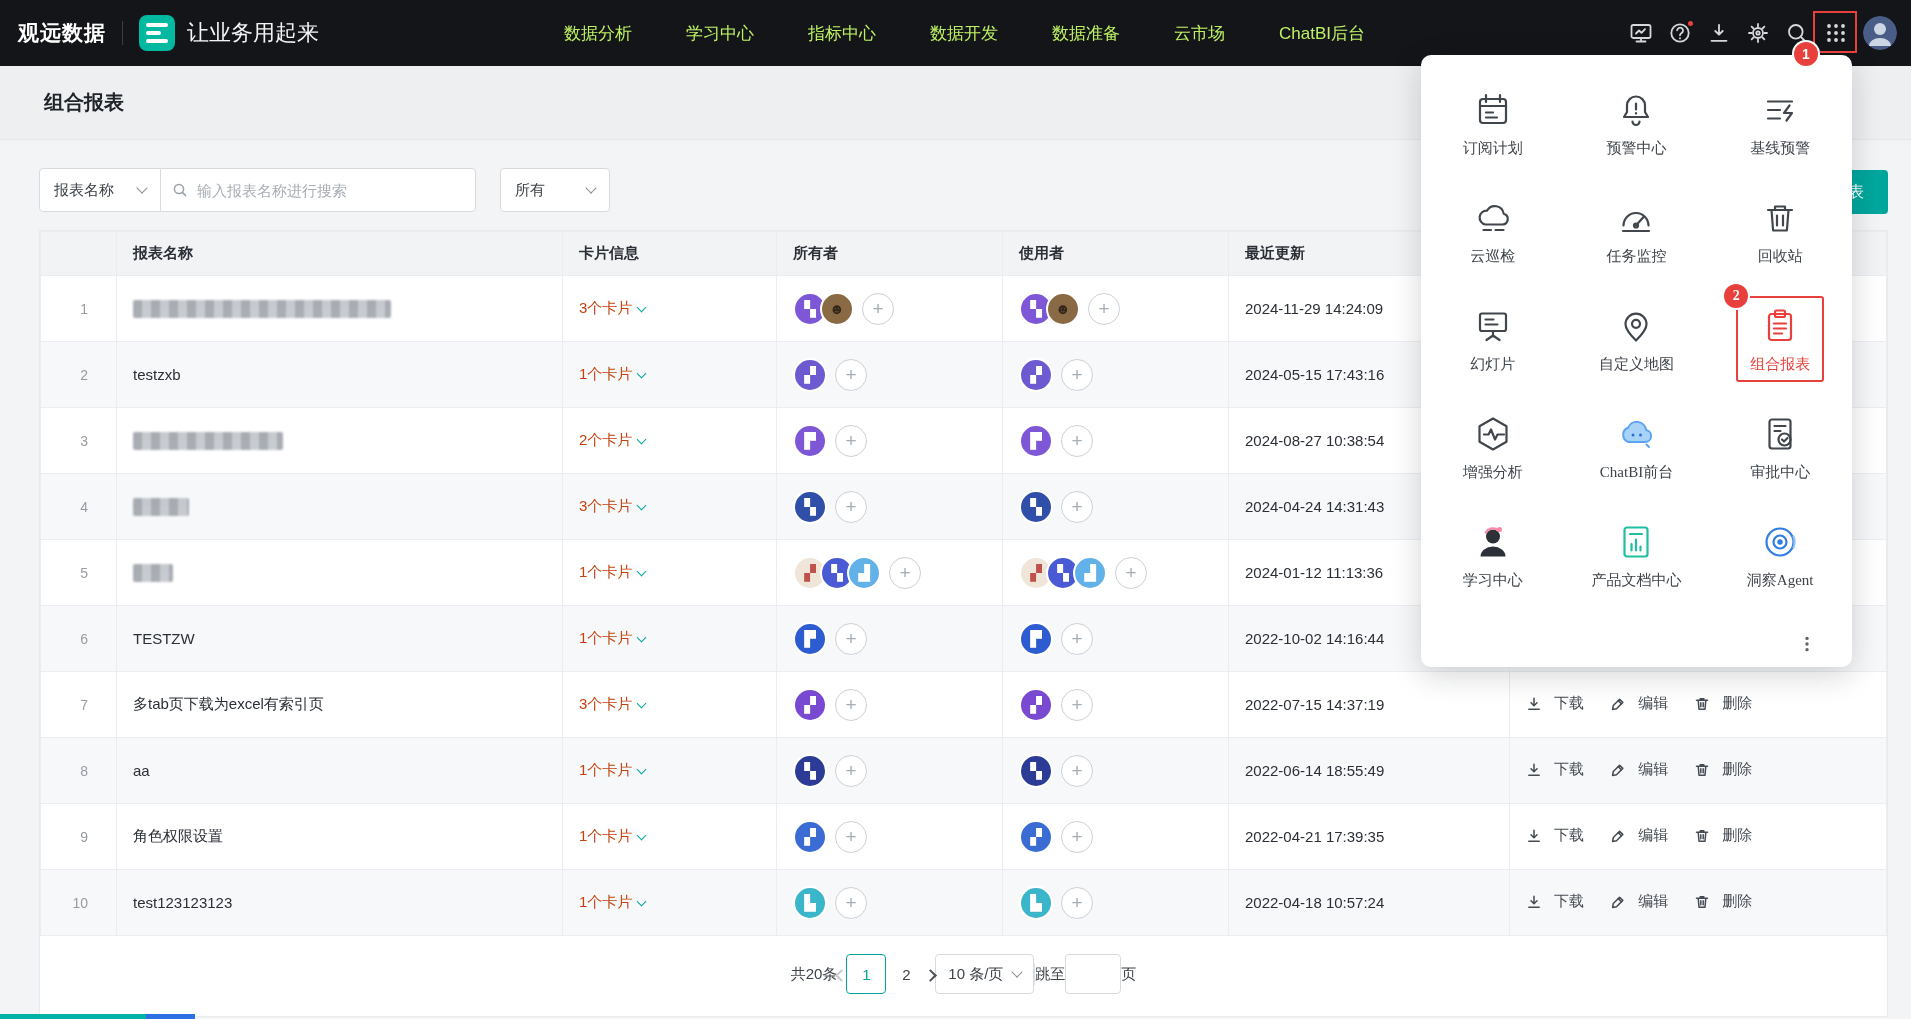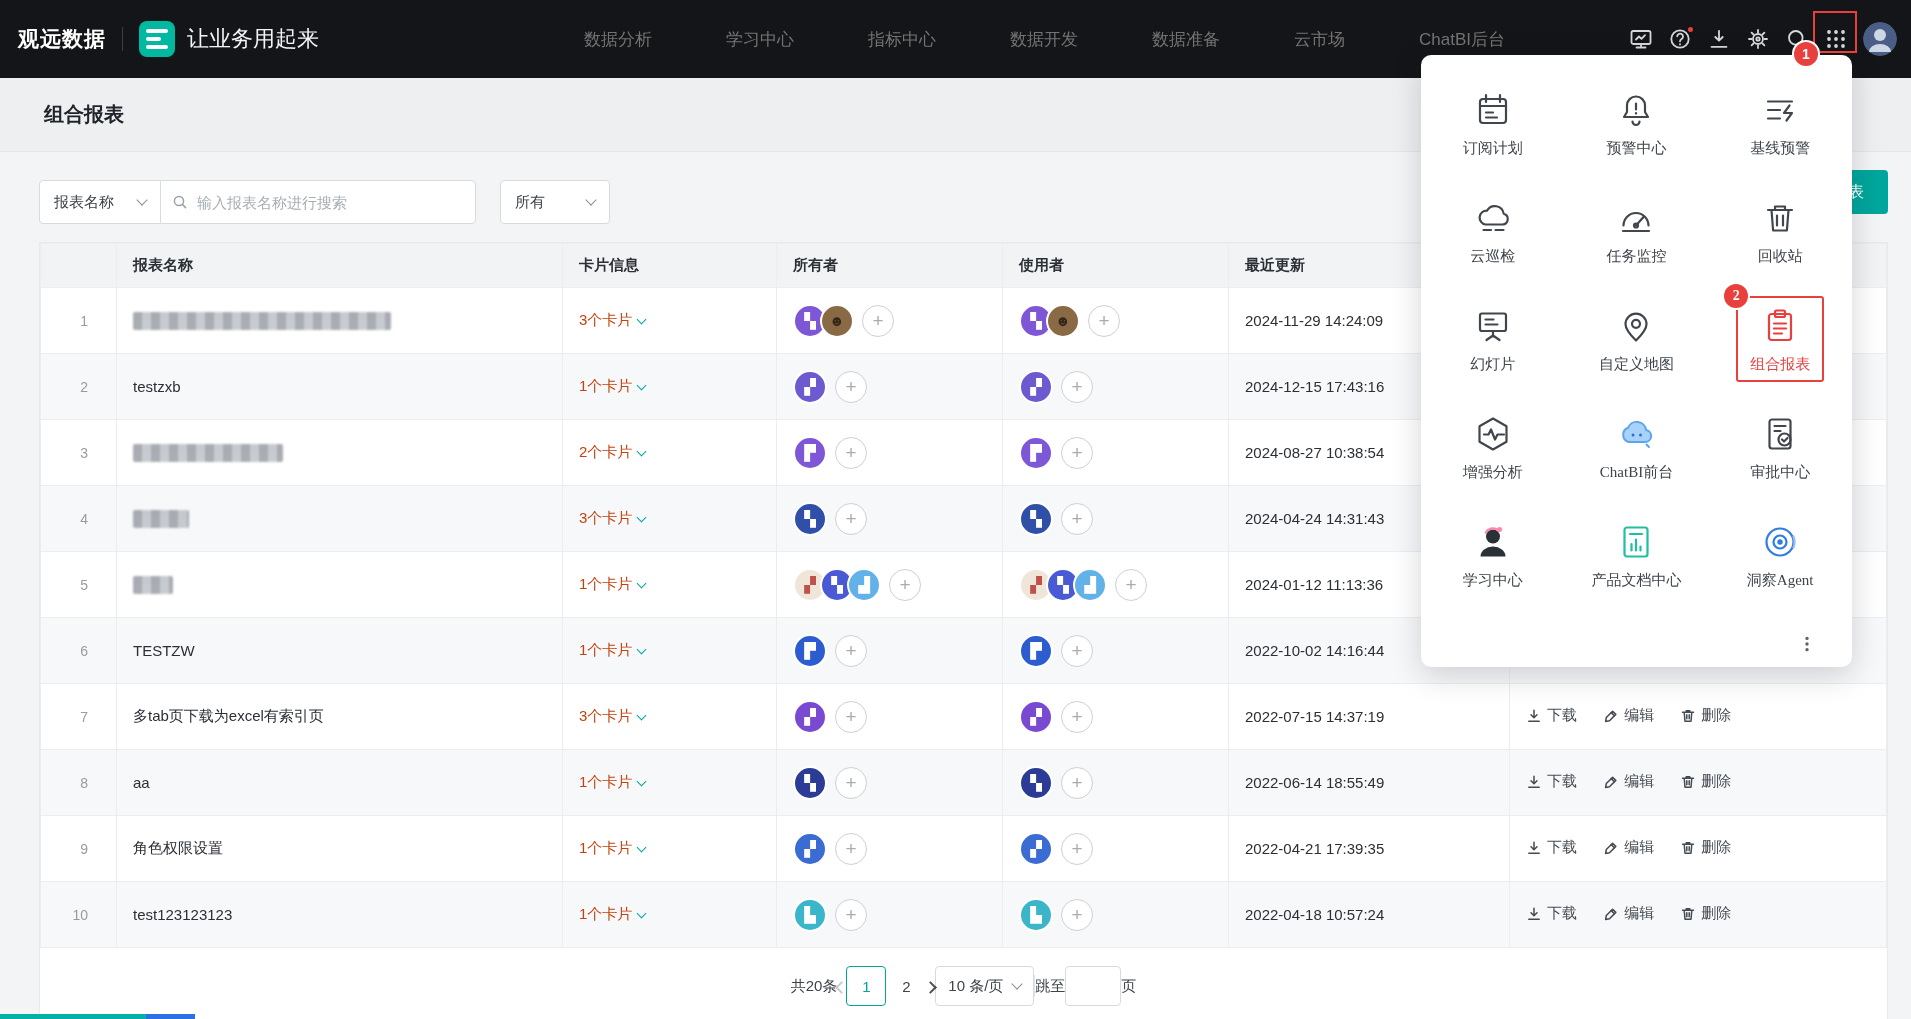--- a/index.html
+++ b/index.html
@@ -1,29 +1,29 @@
 <!DOCTYPE html>
 <html><head>
 <meta charset="utf-8">
 <style>
   * { margin:0; padding:0; box-sizing:border-box; }
   html,body { width:1911px; height:1019px; overflow:hidden; }
   body { font-family:"Liberation Sans","DejaVu Sans",sans-serif; background:#f3f4f6; color:#2b2f36; }
   .screen { position:relative; width:1911px; height:1019px; overflow:hidden; background:#f3f4f6; }
 
   
-  .navbar { position:relative; height:78px; background:#141518; display:flex; align-items:center; color:#e9ebee; z-index:10; }
+  .navbar { position:relative; height:66px; background:#141518; display:flex; align-items:center; color:#e9ebee; z-index:10; }
   .brand { font-size:21px; font-weight:bold; margin-left:18px; letter-spacing:1px; color:#fff; cursor:pointer; }
   .nav-divider { width:1px; height:24px; background:#3a3d42; margin:0 16px; }
   .logo { width:36px; height:36px; border-radius:8px; background:#00b9a0; display:flex; flex-direction:column; justify-content:center; gap:4px; padding-left:7px; }
   .logo i { display:block; height:4px; background:#fff; border-radius:2px; width:22px; }
   .logo i:nth-child(2) { width:15px; }
   .tagline { font-size:22px; margin-left:12px; color:#f2f4f5; }
   .nav-menu { display:flex; gap:54px; margin-left:245px; font-size:17px; }
-  .nav-item { color:#737373; cursor:pointer; white-space:nowrap;margin-left:20px; }
+  .nav-item { color:#bef264; cursor:pointer; white-space:nowrap; }
   .nav-right { margin-left:auto; display:flex; align-items:center; gap:15px; margin-right:14px; }
   .nico { position:relative; width:24px; height:24px; display:inline-flex; align-items:center; justify-content:center; cursor:pointer; color:#d6d9dc; }
   .nico svg { width:24px; height:24px; }
   .help-dot { position:absolute; top:-2px; right:-3px; width:9px; height:9px; border-radius:50%; background:#e8413d; border:2px solid #141518; }
   .nav-avatar { width:34px; height:34px; border-radius:50%; overflow:hidden; display:inline-block; cursor:pointer; }
 
   
   .title-bar { height:74px; background:#edeff1; display:flex; align-items:center; padding-left:44px; border-bottom:1px solid #e4e7ea; }
   .page-title { font-size:20px; font-weight:bold; color:#20242a; }
 
@@ -46,21 +46,21 @@
   table { width:100%; border-collapse:collapse; table-layout:fixed; font-size:15px; }
   th, td { border:1px solid #ebedf0; }
   thead th { background:#f2f3f5; height:44px; font-weight:bold; text-align:left; color:#2b2f36; padding-left:16px; }
   th.c-idx, td.c-idx { text-align:right; padding-right:28px; padding-left:0; }
   tbody td { height:66px; padding-left:16px; }
   td.c-idx { color:#979ca2; font-size:14px; }
   tbody tr:nth-child(even) { background:#f7f8fa; }
   .cards-link { color:#c2410c; cursor:pointer; white-space:nowrap; }
   .avatar { display:inline-flex; align-items:center; justify-content:center; width:34px; height:34px; border-radius:50%; border:2px solid #fff; font-size:15px; line-height:1; margin-right:-7px; vertical-align:middle; cursor:pointer; }
   .avatar-add { display:inline-flex; align-items:center; justify-content:center; width:32px; height:32px; border-radius:50%; border:1px solid #ccd1d6; color:#a6adb4; font-size:19px; margin-left:15px; vertical-align:middle; cursor:pointer; background:#fff; }
-  .act { display:inline-flex; align-items:center; gap:5px; margin-right:22px; color:#454b52; cursor:pointer; white-space:nowrap; }
+  .act { display:inline-flex; align-items:center; gap:12px; margin-right:22px; color:#454b52; cursor:pointer; white-space:nowrap; }
   .act svg { width:16px; height:16px; }
   .act em { font-style:normal; }
   .mosaic { display:inline-block; height:18px; vertical-align:middle; border-radius:2px; opacity:.85; filter:blur(1.2px);
     background:repeating-linear-gradient(90deg,rgba(150,155,162,.9) 0 9px,rgba(190,194,200,.9) 9px 18px),
                repeating-linear-gradient(0deg,#cfd3d8 0 9px,#b7bcc3 9px 18px); }
 
   
   .pagination { display:flex; align-items:center; justify-content:center; padding:18px 0 22px; background:#fff; font-size:15px; color:#3f444b; }
   .pchev { width:9px; height:9px; border-right:2px solid; border-bottom:2px solid; display:inline-block; }
   .pg-prev { color:#c6cbd0; cursor:default; }
@@ -281,21 +281,21 @@
   <tr>
     <td class="c-idx">2</td>
     <td class="c-name">testzxb</td>
     <td>
       <span class="cards-link">
         <span>1个卡片</span><i class="chev teal"></i>
       </span>
     </td>
     <td><span class="avatar" style="background: rgb(109, 90, 208); color: rgb(255, 255, 255);">▞</span><span class="avatar-add">+</span></td>
     <td><span class="avatar" style="background: rgb(109, 90, 208); color: rgb(255, 255, 255);">▞</span><span class="avatar-add">+</span></td>
-    <td>2024-12-15 17:43:16</td>
+    <td>2024-05-15 17:43:16</td>
     <td>
       <span class="act">
         <svg viewBox="0 0 16 16">
                     <g fill="none" stroke="currentColor" stroke-width="1.5" stroke-linecap="round" stroke-linejoin="round">
                       <path d="M8 2.2v7.3M5 6.7l3 3 3-3M2.8 13.2h10.4"></path>
                     </g>
                   </svg>
         <em>下载</em>
       </span>
       <span class="act">

